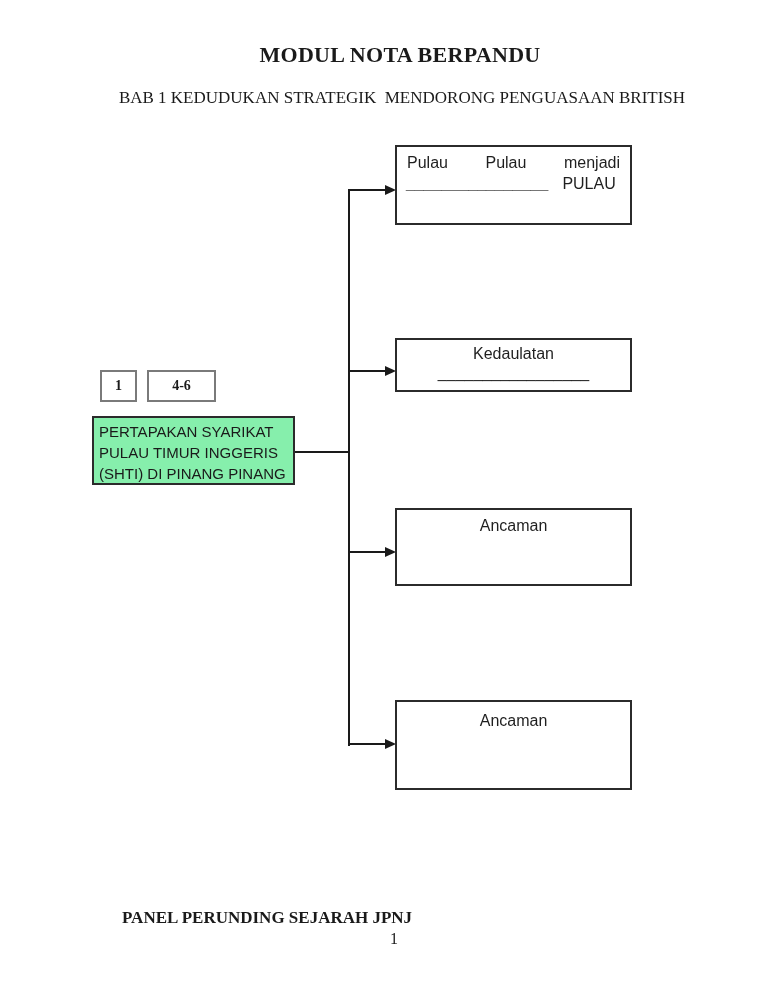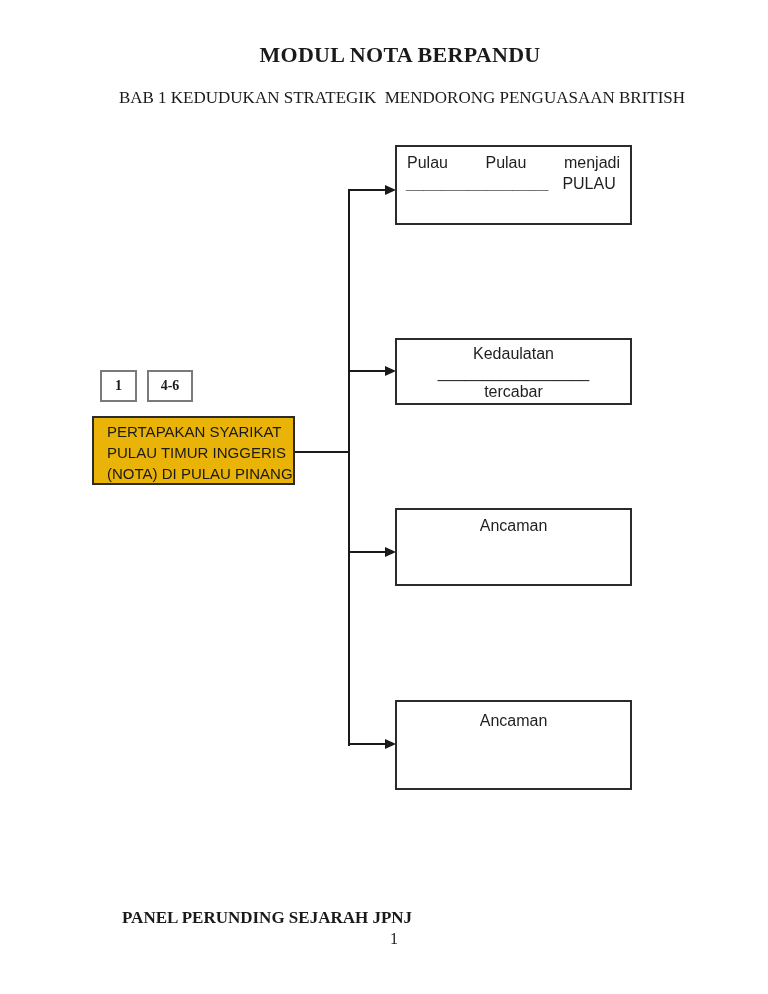--- a/index.html
+++ b/index.html
@@ -34,28 +34,28 @@
   }
   
   .tag-box{
     position:absolute;top:370px;height:32px;
     border:2px solid #7a7a7a;background:#fff;
     box-sizing:border-box;
     display:flex;align-items:center;justify-content:center;
     font-size:14px;font-weight:bold;
   }
   .tag-box.one{left:100px;width:37px;}
-  .tag-box.four-six{left:147px;width:46px;text-align:center;}
+  .tag-box.four-six{left:147px;width:69px;text-align:center;}
   
   .root-box{
     position:absolute;left:92px;top:416px;width:203px;height:69px;
-    border:2px solid #2b2b2b;box-sizing:border-box;background:#eab308;
+    border:2px solid #2b2b2b;box-sizing:border-box;background:#86efac;
     font-family:"Liberation Sans", sans-serif;
     font-size:15px;line-height:21px;
-    padding:3px 13px;white-space:nowrap;
+    padding:3px 5px;white-space:nowrap;
   }
   
   .hline,.vline{position:absolute;background:#1a1a1a;}
   .stub{left:295px;top:451px;width:55px;height:2px;}
   .trunk{left:348px;top:189px;width:2px;height:557px;}
   .arrow-line{height:2px;left:350px;width:36px;}
   .arrow-head{
     position:absolute;left:385px;width:0;height:0;
     border-left:11px solid #1a1a1a;
     border-top:5px solid transparent;
@@ -66,21 +66,21 @@
     position:absolute;left:395px;width:237px;
     border:2px solid #2b2b2b;box-sizing:border-box;background:#fff;
     font-family:"Liberation Sans", sans-serif;
     font-size:16px;color:#1f1f1f;
   }
   .branch.b1{top:145px;height:80px;padding:6px 10px;}
   .b1 .justified{display:flex;justify-content:space-between;line-height:20px;}
   .b1 .fill-line{display:flex;align-items:baseline;line-height:21px;}
   .b1 .blank-dark{letter-spacing:0;white-space:pre;font-style:italic;}
   .b1 .suffix{margin-left:13px;}
-  .branch.b2{top:338px;height:67px;text-align:center;padding-top:4px;}
+  .branch.b2{top:338px;height:54px;text-align:center;padding-top:4px;}
   .b2 .t{line-height:20px;}
   .b2 .blank-dark{line-height:17px;display:block;}
   .b2 .b{line-height:21px;}
   .branch.b3{top:508px;height:78px;text-align:center;padding-top:7px;}
   .branch.b4{top:700px;height:90px;text-align:center;padding-top:10px;}
   .blank-muted{
     display:block;color:#8a8a8a;font-size:13px;
     letter-spacing:1px;line-height:13px;white-space:nowrap;overflow:hidden;
   }
   .b3 .blank-muted{margin-top:21px;}
@@ -97,21 +97,21 @@
   <div class="tag-box one">
     <span>1</span>
   </div>
   <div class="tag-box four-six">
     <span>4-6</span>
   </div>
 
   <div class="root-box">
     <div>PERTAPAKAN SYARIKAT</div>
     <div>PULAU TIMUR INGGERIS</div>
-    <div>(NOTA) DI PULAU PINANG</div>
+    <div>(SHTI) DI PINANG PINANG</div>
   </div>
 
   <div class="hline stub"></div>
   <div class="vline trunk"></div>
 
   <div class="hline arrow-line" style="top:189px;"></div>
   <div class="arrow-head" style="top:185px;"></div>
 
   <div class="hline arrow-line" style="top:370px;"></div>
   <div class="arrow-head" style="top:366px;"></div>
@@ -130,21 +130,20 @@
     </div>
     <div class="fill-line">
       <span class="blank-dark">________________</span>
       <span class="suffix">PULAU</span>
     </div>
   </div>
 
   <div class="branch b2">
     <div class="t">Kedaulatan</div>
     <span class="blank-dark">_________________</span>
-    <div class="b">tercabar</div>
   </div>
 
   <div class="branch b3">
     <div>Ancaman</div>
     <span class="blank-muted">____________________</span>
   </div>
 
   <div class="branch b4">
     <div>Ancaman</div>
     <span class="blank-muted">____________________</span>

